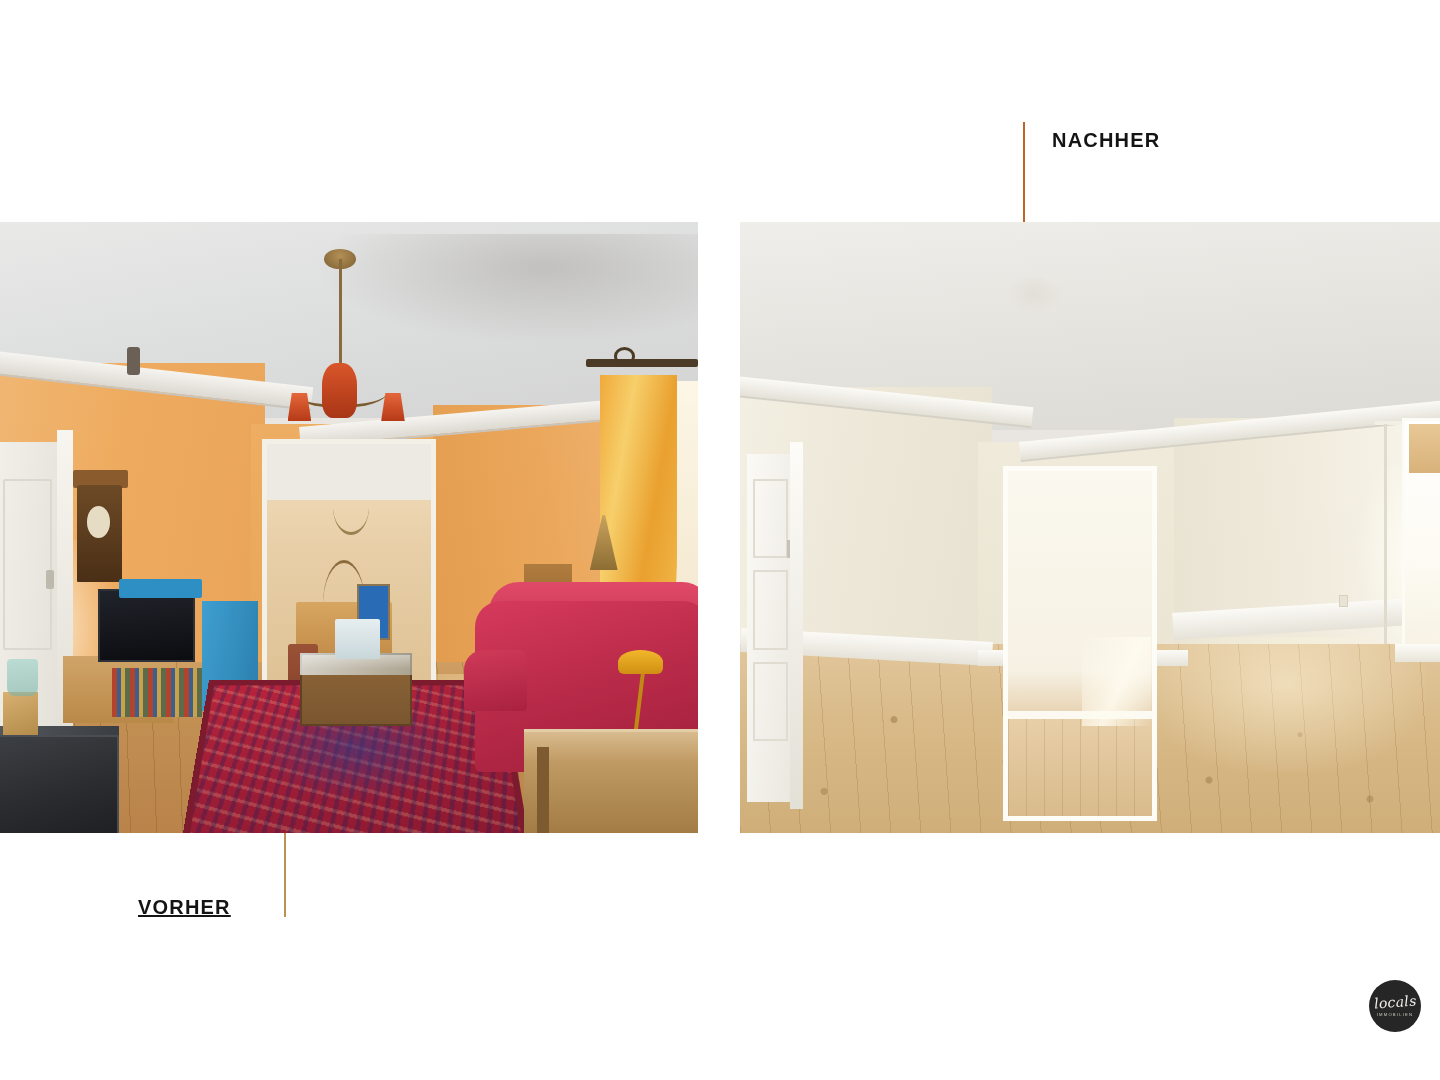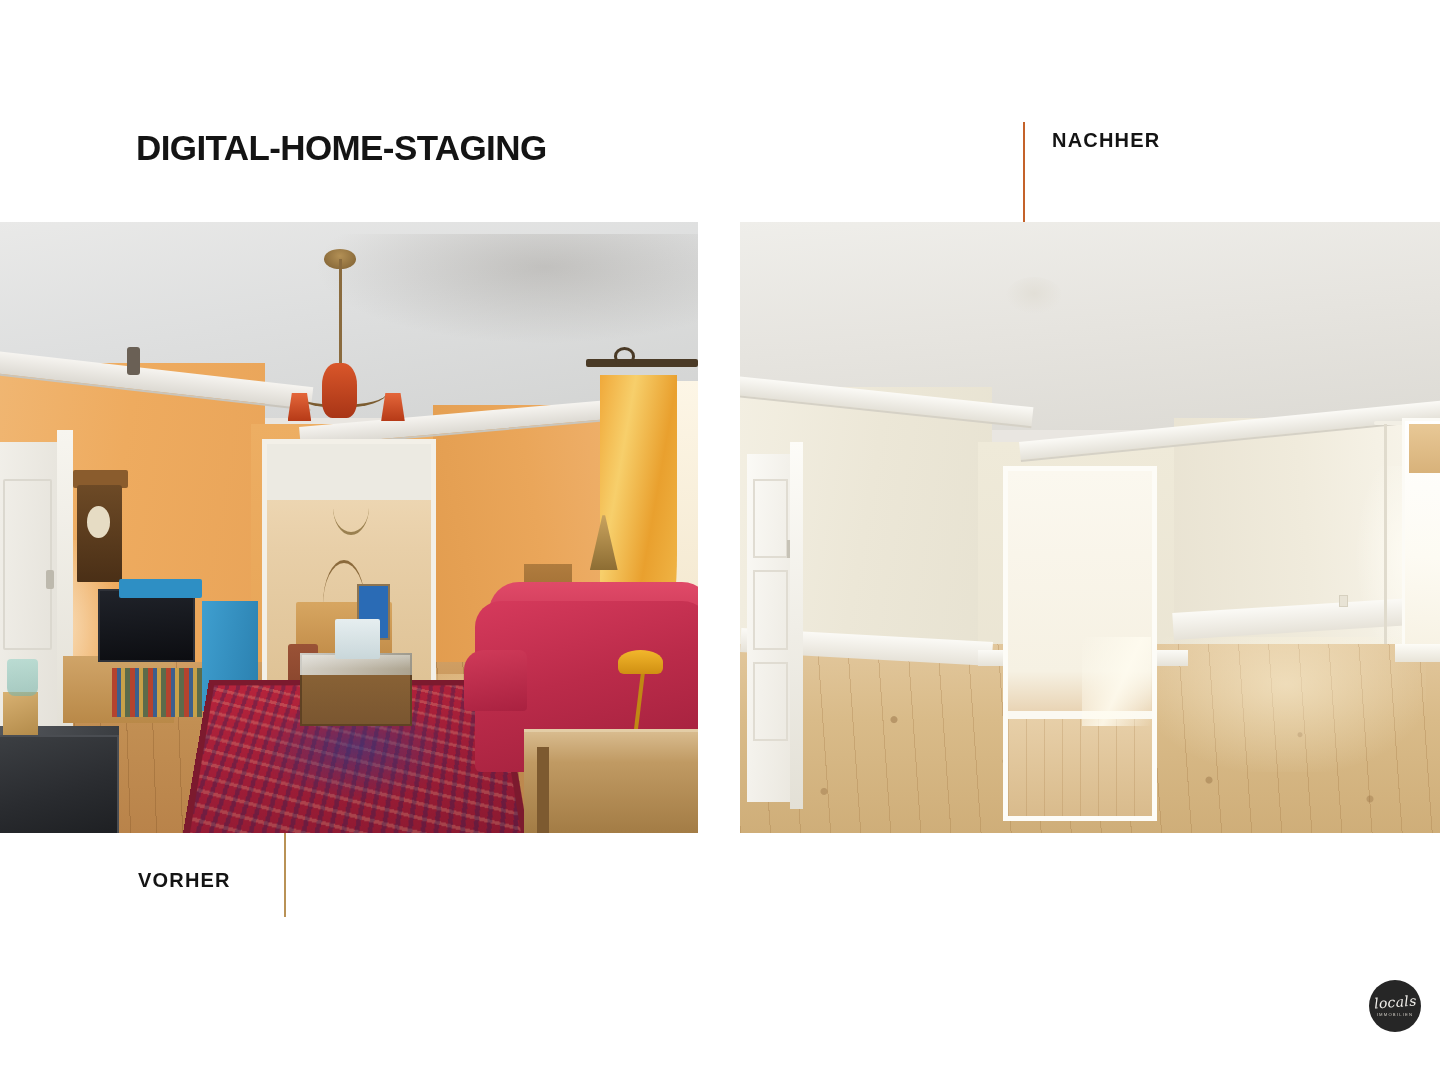--- a/index.html
+++ b/index.html
@@ -17,21 +17,21 @@
     font-size:35px; font-weight:bold; letter-spacing:-0.6px;
     color:#141414; white-space:nowrap;
   }
 
   
   .label {
     position:absolute; font-size:20px; font-weight:bold;
     letter-spacing:1.2px; color:#141414; white-space:nowrap;
   }
   .label-nachher { left:1052px; top:129px; }
-  .label-vorher  { left:138px;  top:869px; }
+  .label-vorher  { left:138px;  top:896px;text-decoration:underline; }
 
   
   .conn {
     position:absolute; background:#c4622a;
   }
   .conn-nachher { left:1023px; top:122px; width:2px; height:181px; }
   .conn-dot {
     position:absolute; left:1019px; top:299px;
     width:9px; height:9px; border-radius:50%;
     background:#cf5f20; box-shadow:0 0 0 2px rgba(255,255,255,.55);
@@ -481,21 +481,20 @@
   .logo-sub {
     color:#cfcbc3; font-size:4.2px; letter-spacing:1.2px;
     margin-top:3px; text-transform:uppercase;
   }
 </style>
 </head>
 <body>
 
 <div class="canvas">
 
-  <div class="title">DIGITAL-HOME-STAGING</div>
 
   <div class="label label-nachher">NACHHER</div>
   <div class="conn conn-nachher"></div>
   <div class="conn-dot"></div>
 
   <div class="label label-vorher">VORHER</div>
   <div class="conn conn-vorher"></div>
 
   <div class="photo photo-before">
     <div class="b-ceiling"></div>

